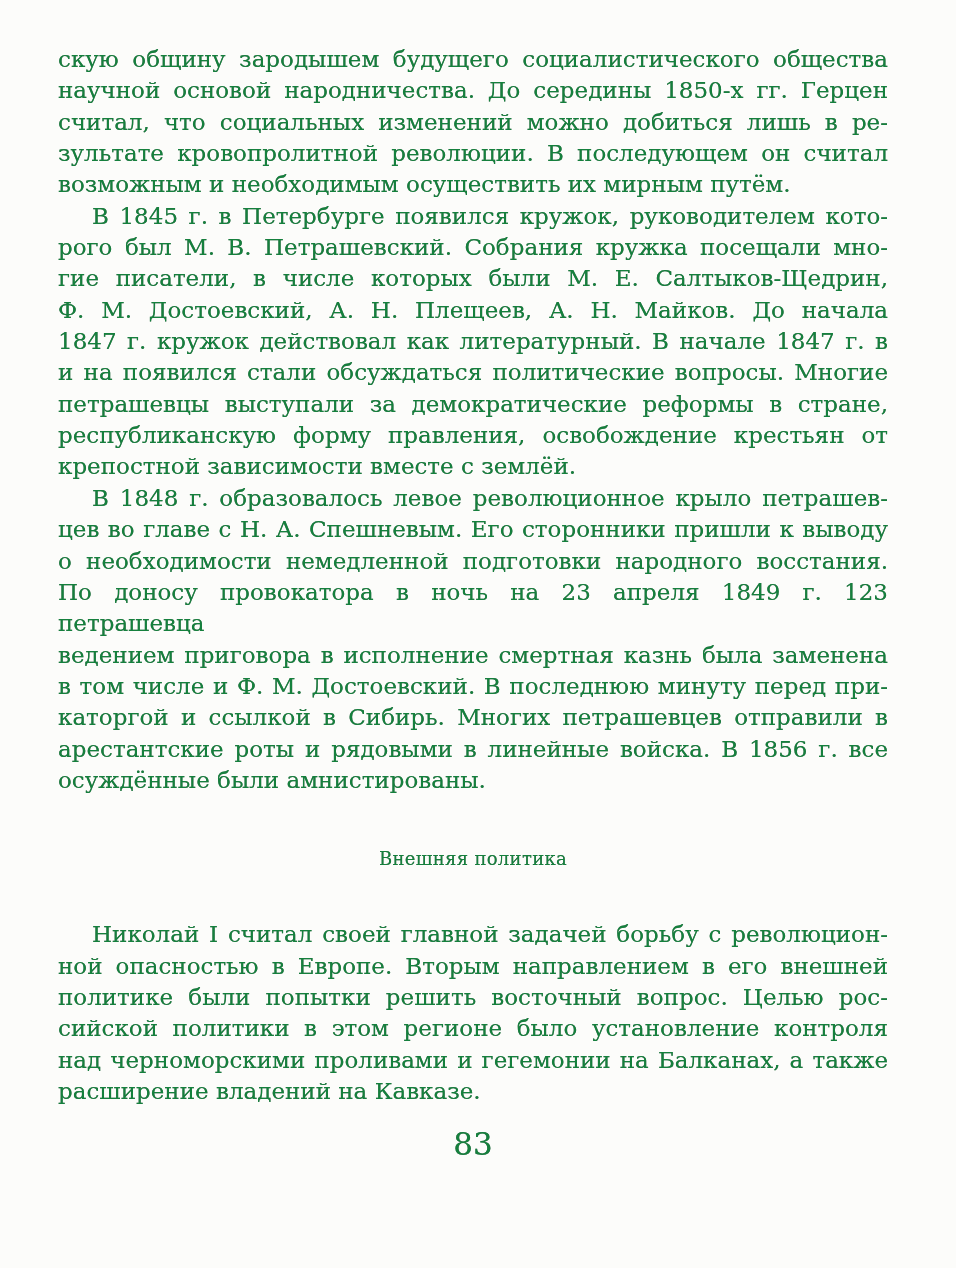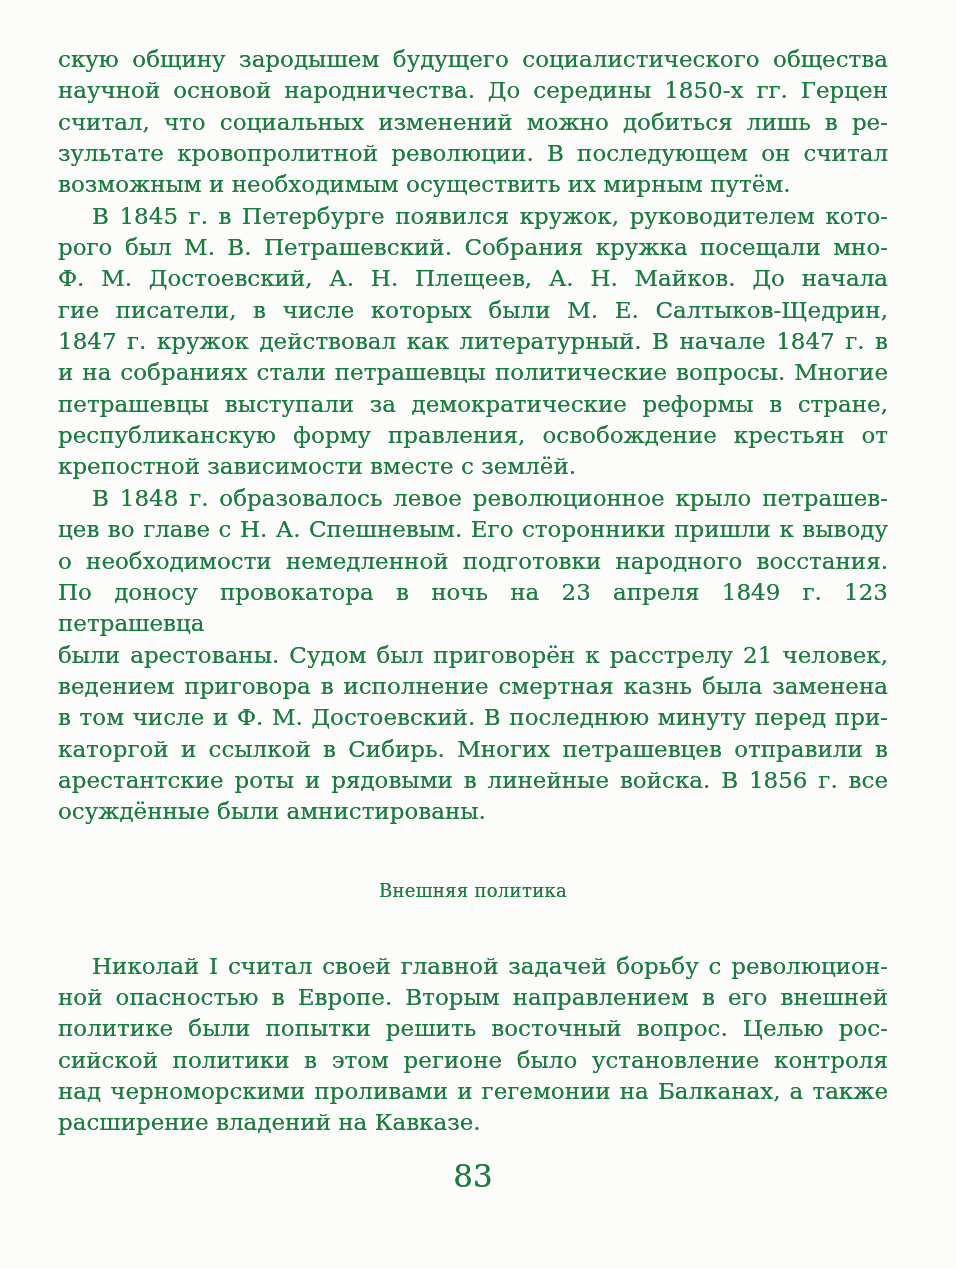--- a/index.html
+++ b/index.html
@@ -64,34 +64,33 @@
       <p class="para">
         <span class="line first">скую общину зародышем будущего социалистического общества</span>
         <span class="line">научной основой народничества. До середины 1850-х гг. Герцен</span>
         <span class="line">считал, что социальных изменений можно добиться лишь в ре-</span>
         <span class="line">зультате кровопролитной революции. В последующем он считал</span>
         <span class="line last">возможным и необходимым осуществить их мирным путём.</span>
       </p>
       <p class="para indent">
         <span class="line first">В 1845 г. в Петербурге появился кружок, руководителем кото-</span>
         <span class="line">рого был М. В. Петрашевский. Собрания кружка посещали мно-</span>
+        <span class="line">гие писатели, в числе которых были М. Е. Салтыков-Щедрин,</span>
         <span class="line">Ф. М. Достоевский, А. Н. Плещеев, А. Н. Майков. До начала</span>
-        <span class="line">гие писатели, в числе которых были М. Е. Салтыков-Щедрин,</span>
         <span class="line">1847 г. кружок действовал как литературный. В начале 1847 г. в</span>
-        <span class="line">и на собраниях стали петрашевцы политические вопросы. Многие</span>
+        <span class="line">и на появился стали обсуждаться политические вопросы. Многие</span>
         <span class="line">петрашевцы выступали за демократические реформы в стране,</span>
         <span class="line">республиканскую форму правления, освобождение крестьян от</span>
         <span class="line last">крепостной зависимости вместе с землёй.</span>
       </p>
       <p class="para indent">
         <span class="line first">В 1848 г. образовалось левое революционное крыло петрашев-</span>
         <span class="line">цев во главе с Н. А. Спешневым. Его сторонники пришли к выводу</span>
         <span class="line">о необходимости немедленной подготовки народного восстания.</span>
         <span class="line">По доносу провокатора в ночь на 23 апреля 1849 г. 123 петрашевца</span>
-        <span class="line">были арестованы. Судом был приговорён к расстрелу 21 человек,</span>
         <span class="line">ведением приговора в исполнение смертная казнь была заменена</span>
         <span class="line">в том числе и Ф. М. Достоевский. В последнюю минуту перед при-</span>
         <span class="line">каторгой и ссылкой в Сибирь. Многих петрашевцев отправили в</span>
         <span class="line">арестантские роты и рядовыми в линейные войска. В 1856 г. все</span>
         <span class="line last">осуждённые были амнистированы.</span>
       </p>
       <h2 class="heading">Внешняя политика</h2>
       <p class="para indent">
         <span class="line first">Николай I считал своей главной задачей борьбу с революцион-</span>
         <span class="line">ной опасностью в Европе. Вторым направлением в его внешней</span>

